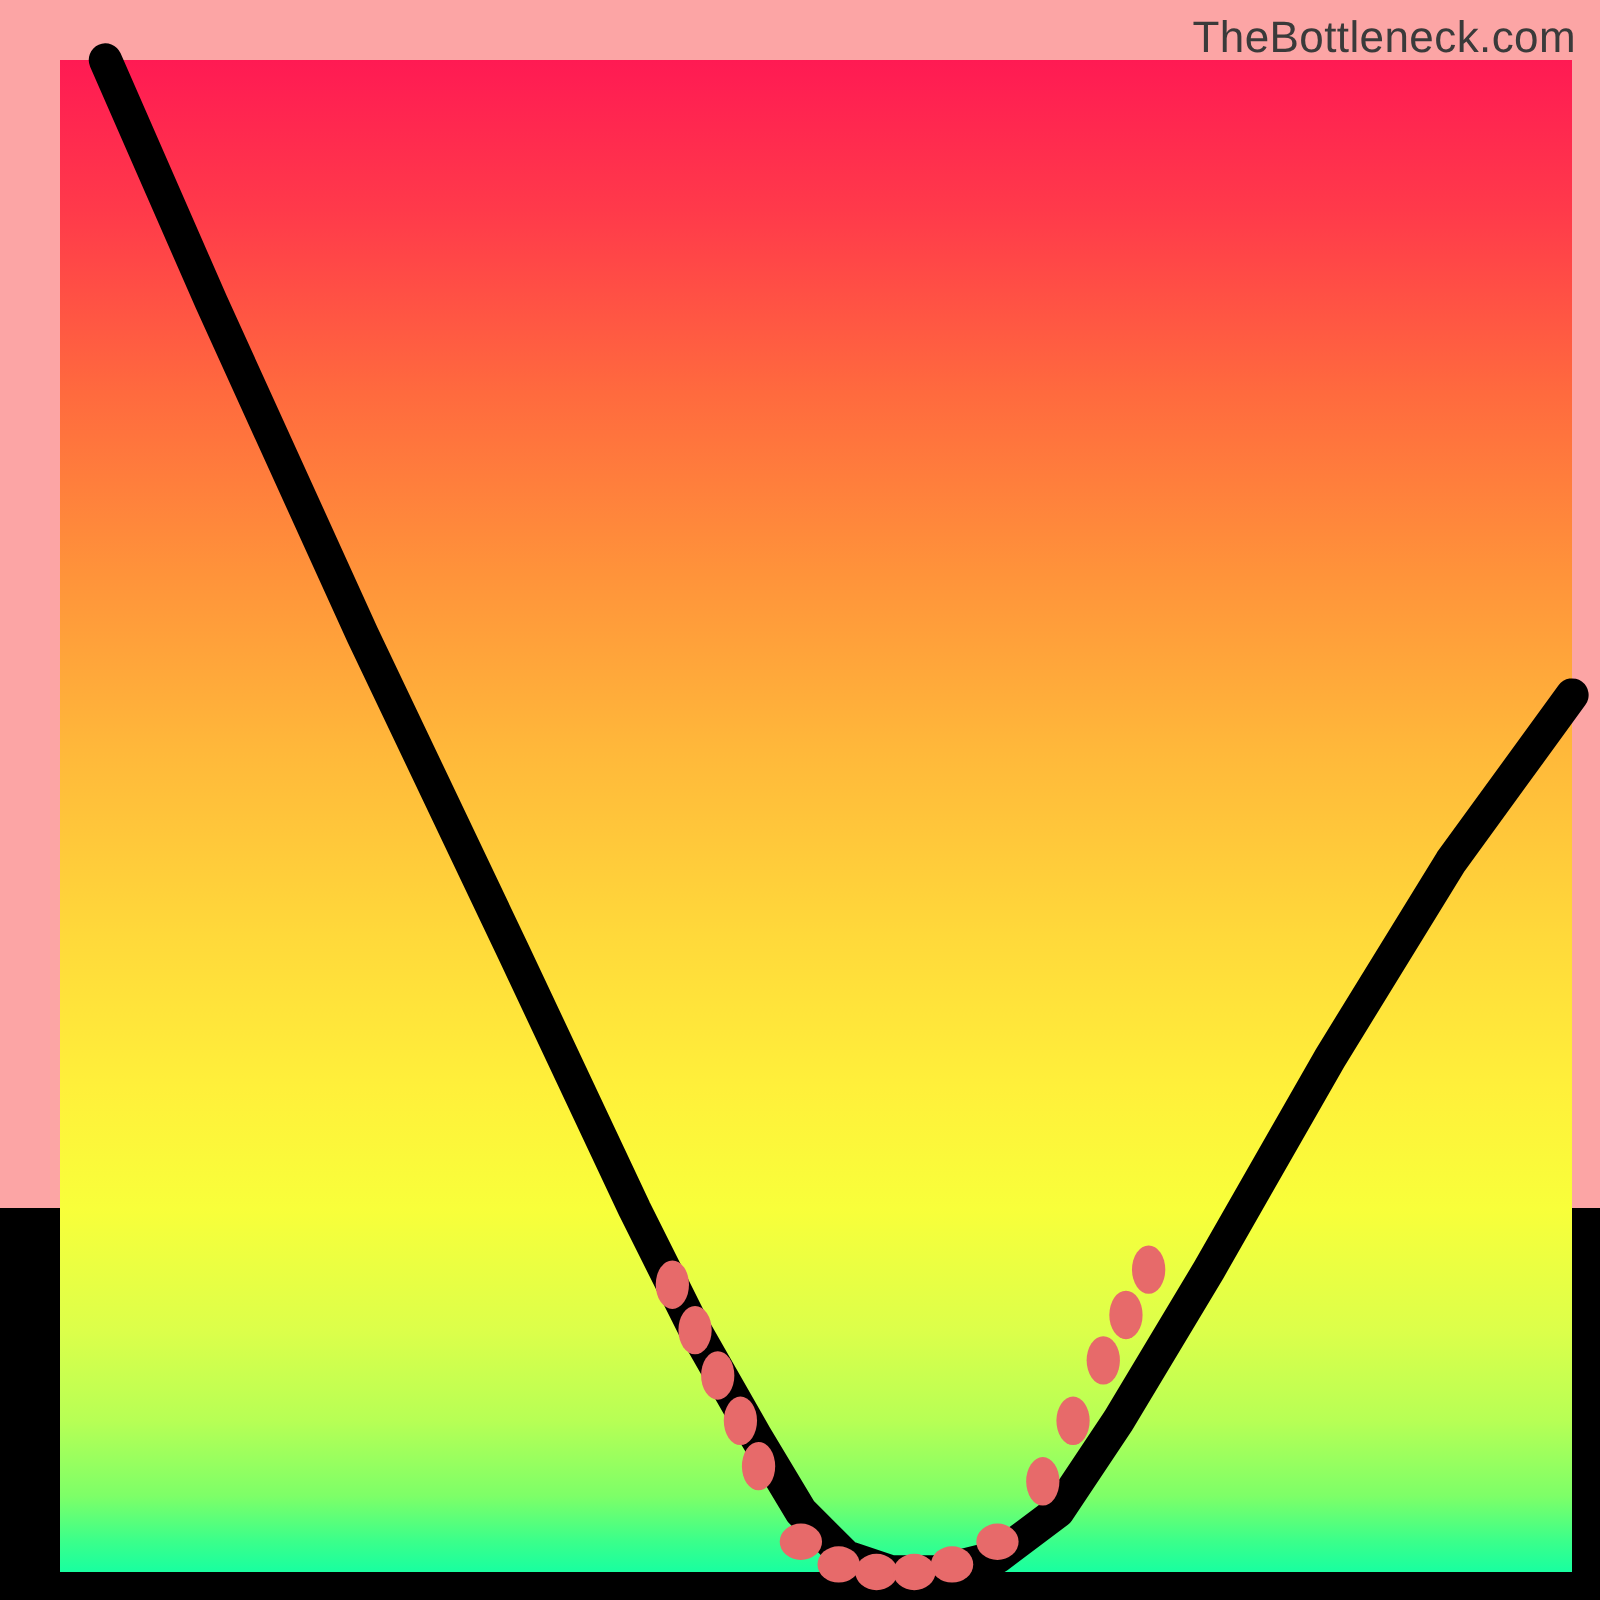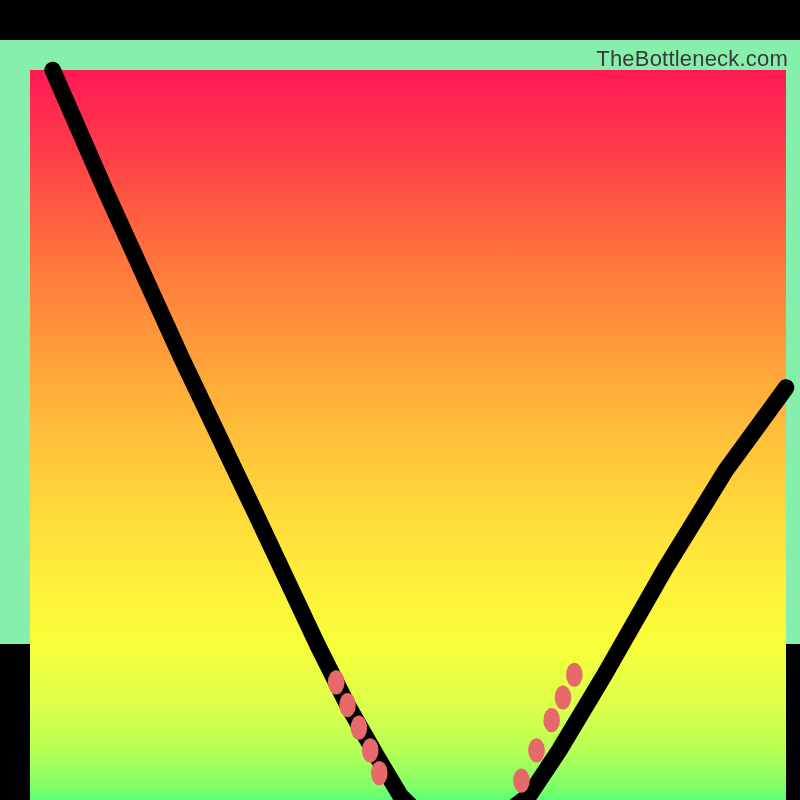--- a/index.html
+++ b/index.html
@@ -8,22 +8,21 @@
     width: 800px;
     height: 800px;
     background: #000;
     overflow: hidden;
     font-family: Arial, Helvetica, sans-serif;
   }
   .stage {
     position: relative;
     width: 800px;
     height: 604px;
-    background: #86efac;
-    margin-top: 40px;
+    background: #fca5a5;
   }
   .watermark {
     position: absolute;
     top: 6px;
     right: 12px;
     color: #3a3a3a;
     font-size: 22px;
     font-weight: 500;
     font-family: Arial, Helvetica, sans-serif;
     letter-spacing: 0.2px;

